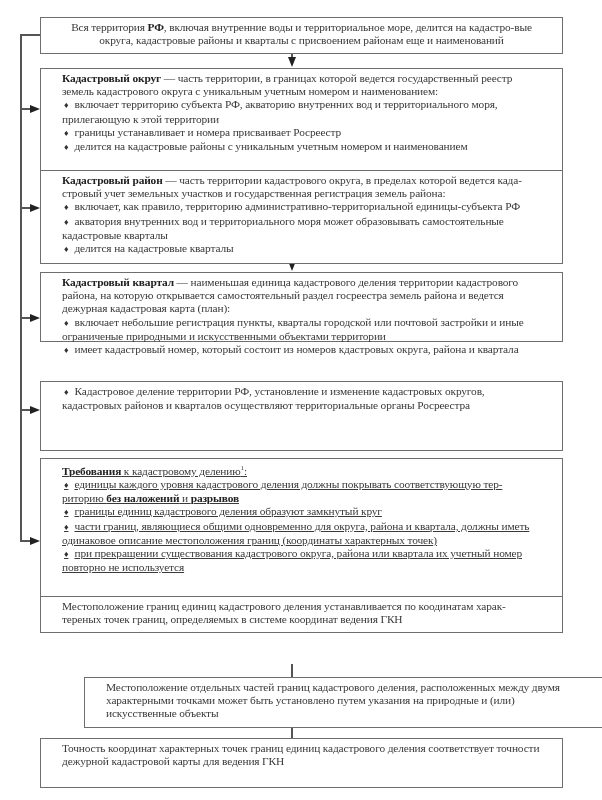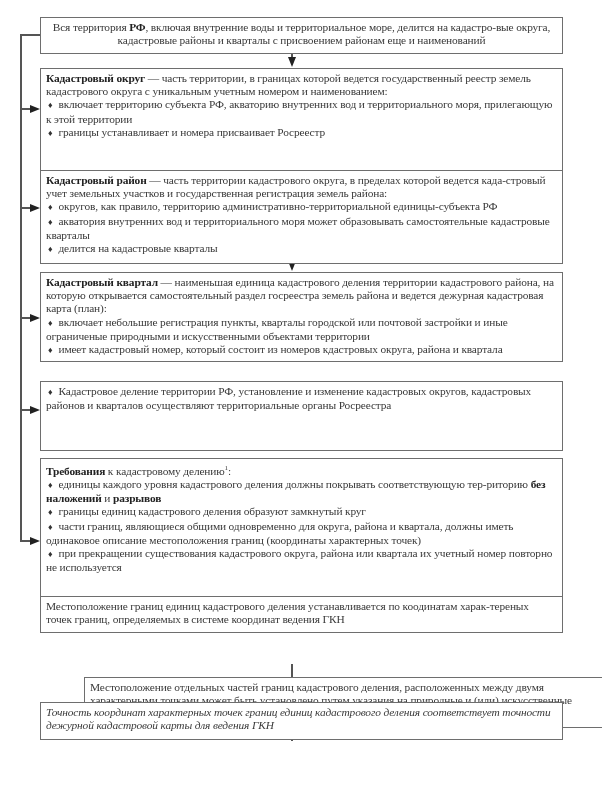--- a/index.html
+++ b/index.html
@@ -1,19 +1,19 @@
 <!DOCTYPE html>
 <html><head>
 <meta charset="utf-8">
 <style>
   html, body { margin: 0; padding: 0; background: #ffffff; }
   body { width: 602px; height: 800px; position: relative; overflow: hidden;
          font-family: "Liberation Serif", "DejaVu Serif", serif; color: #3a3a3a; }
   .box { position: absolute; left: 40px; width: 523px; border: 1.5px solid #6e6e6e;
-         background: #fff; padding: 3px 5px; box-sizing: border-box;
+         background: #fff; padding: 3px 21px; box-sizing: border-box;
          font-size: 11.4px; line-height: 13.2px; letter-spacing: -0.15px; }
   .box.center { text-align: center; }
   .box p { margin: 0; }
   .box b { color: #222; }
   .bul::before { content: "\2666"; font-size: 9px; color: #333; margin-right: 6px; margin-left: 2px; }
   .line { position: absolute; background: #555; }
   .arr-h { position: absolute; width: 0; height: 0; border-top: 4px solid transparent;
            border-bottom: 4px solid transparent; border-left: 10px solid #222; }
   .arr-v { position: absolute; width: 0; height: 0; border-left: 4px solid transparent;
            border-right: 4px solid transparent; border-top: 10px solid #222; }
@@ -53,50 +53,51 @@
 <div class="line" style="left:291px; top:727px; width:1.5px; height:14px;"></div>
 
 <div class="box center" style="top:17px; height:37px;">
   <p><span>Вся территория </span><b>РФ</b><span>, включая внутренние воды и территориальное море, делится на кадастро-вые округа, кадастровые районы и кварталы с присвоением районам еще и наименований</span></p>
 </div>
 
 <div class="box" style="top:68px; height:107px;">
   <p><b>Кадастровый округ</b><span> — часть территории, в границах которой ведется государственный реестр земель кадастрового округа с уникальным учетным номером и наименованием:</span></p>
   <p class="bul">включает территорию субъекта РФ, акваторию внутренних вод и территориального моря, прилегающую к этой территории</p>
   <p class="bul">границы устанавливает и номера присваивает Росреестр</p>
+  <p class="bul">делится на кадастровые районы с уникальным учетным номером и наименованием</p>
 </div>
 
 <div class="box" style="top:170px; height:94px;">
   <p><b>Кадастровый район</b><span> — часть территории кадастрового округа, в пределах которой ведется када-стровый учет земельных участков и государственная регистрация земель района:</span></p>
-  <p class="bul">округов, как правило, территорию административно-территориальной единицы-субъекта РФ</p>
+  <p class="bul">включает, как правило, территорию административно-территориальной единицы-субъекта РФ</p>
   <p class="bul">акватория внутренних вод и территориального моря может образовывать самостоятельные кадастровые кварталы</p>
   <p class="bul">делится на кадастровые кварталы</p>
 </div>
 
-<div class="box" style="top:272px; height:90px;">
+<div class="box" style="top:272px; height:70px;">
   <p><b>Кадастровый квартал</b><span> — наименьшая единица кадастрового деления территории кадастрового района, на которую открывается самостоятельный раздел госреестра земель района и ведется дежурная кадастровая карта (план):</span></p>
   <p class="bul">включает  небольшие регистрация пункты, кварталы городской или почтовой застройки и иные ограниченые природными и искусственными объектами территории</p>
   <p class="bul">имеет кадастровый номер, который состоит из номеров кдастровых округа, района и квартала</p>
 </div>
 
 <div class="box" style="top:381px; height:70px;">
   <p class="bul">Кадастровое деление территории РФ, установление и изменение кадастровых округов, кадастровых районов и кварталов осуществляют территориальные органы Росреестра</p>
 </div>
 
-<div class="box" style="top:458px; height:156px;">
+<div class="box" style="top:458px; height:156px;text-decoration:underline;">
   <p><b>Требования</b><span> к кадастровому делению</span><sup style="font-size:7px;">1</sup><span>:</span></p>
   <p class="bul"><span>единицы каждого уровня кадастрового деления должны покрывать соответствующую тер-риторию </span><b>без наложений</b><span> и </span><b>разрывов</b></p>
   <p class="bul">границы единиц кадастрового деления образуют замкнутый круг</p>
   <p class="bul">части границ, являющиеся общими одновременно для округа, района и квартала, должны иметь одинаковое описание местоположения границ (координаты характерных точек)</p>
   <p class="bul">при прекращении существования кадастрового округа, района или квартала их учетный номер повторно не используется</p>
 </div>
 
 <div class="box" style="top:596px; height:37px;">
   <p>Местоположение границ единиц кадастрового деления устанавливается по коодинатам харак-тереных точек границ, определяемых в системе координат ведения ГКН</p>
 </div>
 
 <div class="box" style="top:677px; height:51px;margin-left:44px;">
   <p>Местоположение отдельных частей границ кадастрового деления, расположенных между двумя характерными точками может быть установлено путем указания на природные и (или) искусственные объекты</p>
 </div>
 
-<div class="box" style="top:702px; height:38px;font-style:italic;">
+<div class="box" style="top:738px; height:50px;">
   <p>Точность координат характерных точек границ единиц кадастрового деления соответствует точности дежурной кадастровой карты для ведения ГКН</p>
 </div>
 
 </body></html>

